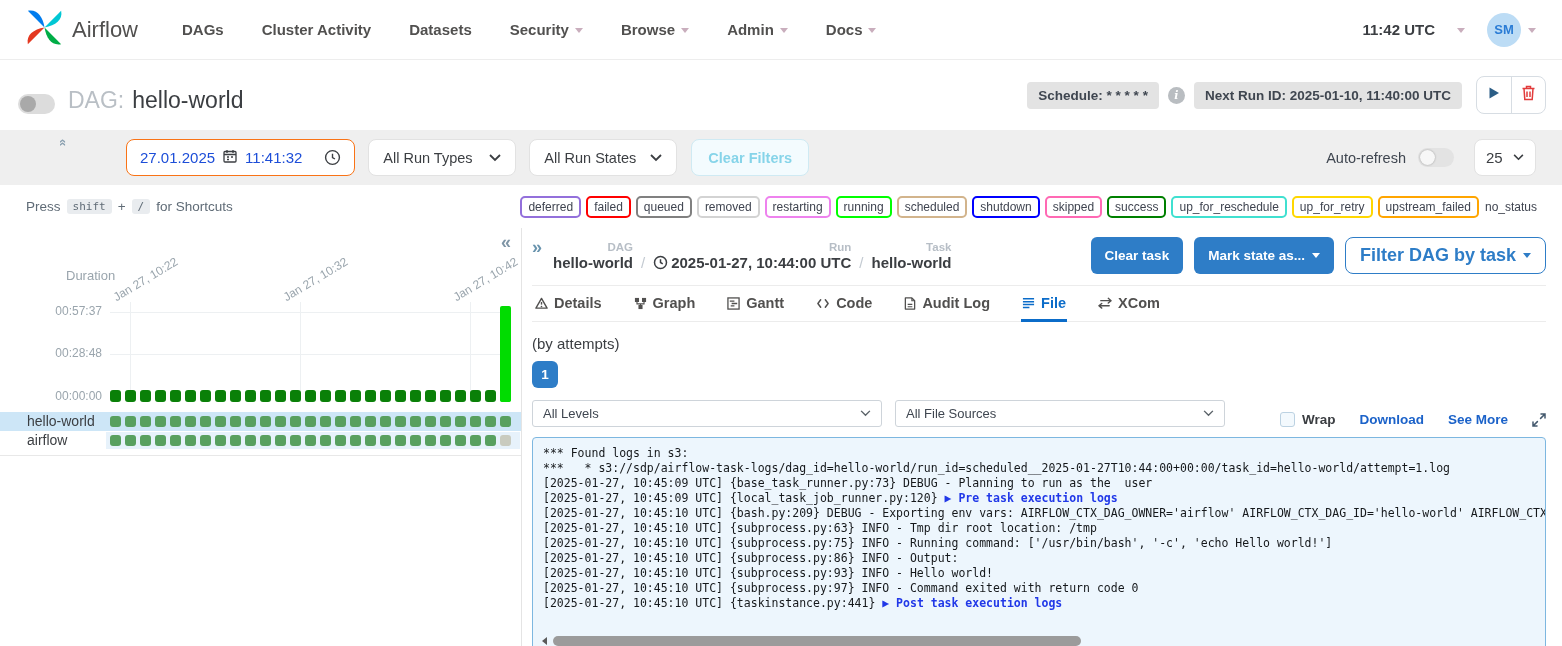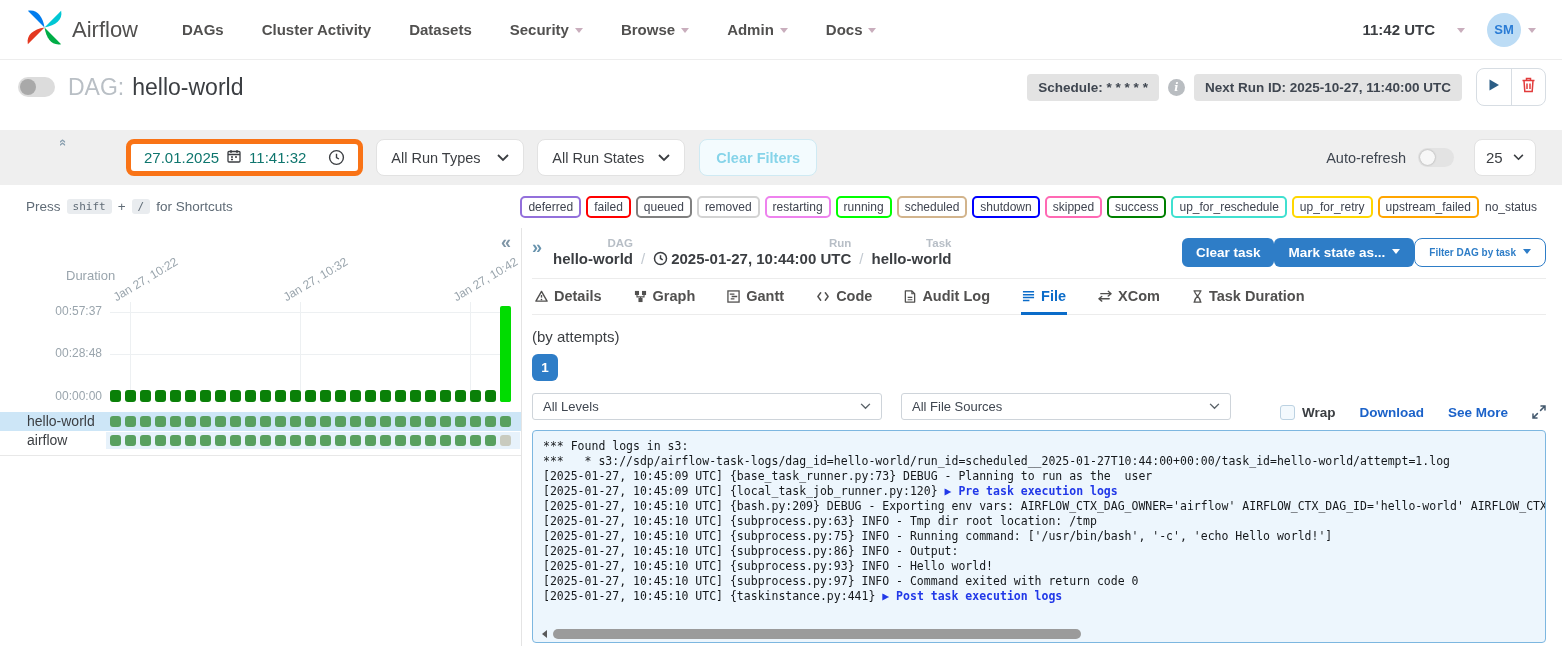--- a/index.html
+++ b/index.html
@@ -11,36 +11,36 @@
   .brand { display:flex; align-items:center; gap:9px; margin-right:44px; }
   .brand-text { font-size:22px; color:#51504f; }
   .nav-items { display:flex; align-items:center; }
   .nav-item { display:flex; align-items:center; gap:6px; font-weight:700; font-size:15px; color:#51504f; margin-right:38px; cursor:pointer; }
   .caret { width:0; height:0; border:4px solid transparent; border-top:5px solid #c9aebd; margin-top:5px; }
   .nav-right { margin-left:auto; display:flex; align-items:center; }
   .clock { font-weight:700; font-size:15px; color:#3b3e42; margin-right:22px; }
   .avatar { width:34px; height:34px; border-radius:50%; background:#bcdcf5; color:#2a7cd5; font-weight:700; font-size:13px; display:flex; align-items:center; justify-content:center; margin:0 7px 0 22px; }
 
   
-  .dag-row { height:70px; display:flex; align-items:center; padding:0 16px 16px 18px; }
+  .dag-row { height:70px; display:flex; align-items:flex-end; padding:0 16px 16px 18px; }
   .dag-toggle { width:37px; height:20px; border-radius:10px; background:#dcdcdc; position:relative; margin-right:13px; cursor:pointer; }
   .dag-toggle .knob { position:absolute; left:2px; top:2px; width:16px; height:16px; border-radius:50%; background:#a9a9a9; }
   .dag-label { font-size:23px; color:#b9bfc5; margin-right:8px; }
   .dag-name  { font-size:23px; color:#3b3e42; }
   .dag-right { margin-left:auto; display:flex; align-items:center; gap:9px; }
   .meta-badge { background:#e3e3e3; border-radius:4px; padding:6px 11px; font-weight:700; font-size:13.5px; color:#3f4650; }
   .info-icon { width:17px; height:17px; border-radius:50%; background:#b9bdc1; color:#fff; font-size:11px; font-weight:700; font-style:italic; display:flex; align-items:center; justify-content:center; font-family:"DejaVu Serif", serif; }
   .btn-group { display:flex; border:1px solid #d7dde3; border-radius:8px; overflow:hidden; background:#fff; margin-left:5px; }
   .icon-btn { width:34px; height:36px; display:flex; align-items:center; justify-content:center; cursor:pointer; }
   .icon-btn + .icon-btn { border-left:1px solid #d7dde3; }
 
   
   .filter-bar { height:55px; background:#efefef; display:flex; align-items:center; padding:0 26px; position:relative; }
   .collapse-up { position:absolute; left:60px; top:5px; color:#8aa0b0; font-size:13px; font-weight:700; transform:rotate(90deg); cursor:pointer; }
-  .date-box { margin-left:100px; height:37px; background:#fff; border:5px solid #f97316; border-radius:8px; display:flex; align-items:center; padding:0 13px; gap:8px; font-size:15px; color:#0f766e; cursor:pointer; }
+  .date-box { margin-left:100px; height:37px; background:#fff; border:1px solid #f97316; border-radius:8px; display:flex; align-items:center; padding:0 13px; gap:8px; font-size:15px; color:#1d4ed8; cursor:pointer; }
   .fselect { height:37px; background:#fff; border:1px solid #e2e2e2; border-radius:8px; display:flex; align-items:center; justify-content:space-between; width:148px; padding:0 14px; font-size:14.5px; color:#3b3e42; margin-left:13px; cursor:pointer; }
   .clear-btn { margin-left:14px; height:37px; border:1px solid #cfeaf3; border-radius:8px; background:#f3fbfe; color:#86d4e9; font-weight:700; font-size:14.5px; padding:0 16px; display:flex; align-items:center; cursor:pointer; }
   .auto { margin-left:auto; display:flex; align-items:center; gap:12px; font-size:14.5px; color:#3f4650; }
   .toggle { width:36px; height:19px; border-radius:10px; background:#e3e3e3; position:relative; cursor:pointer; }
   .toggle .knob { position:absolute; left:2px; top:2px; width:15px; height:15px; border-radius:50%; background:#f7f7f7; box-shadow:0 0 2px rgba(0,0,0,.35); }
   .page-size { width:62px; height:37px; background:#fff; border:1px solid #e2e2e2; border-radius:8px; display:flex; align-items:center; justify-content:space-between; padding:0 11px; font-size:15px; color:#3b3e42; margin-left:8px; cursor:pointer; }
 
   
   .shortcut-bar { height:43px; display:flex; align-items:center; justify-content:space-between; padding:0 24px 0 26px; }
   .shortcut-text { font-size:13.5px; color:#5f6b76; display:flex; align-items:center; gap:6px; }
@@ -74,39 +74,39 @@
   .grid-bottom-line { position:absolute; left:0; right:0; top:227px; height:1px; background:#e8e8e8; }
 
   
   .breadcrumb-row { display:flex; align-items:center; padding-top:9px; }
   .panel-expand { font-size:18px; color:#6a94ae; font-weight:700; margin-right:11px; align-self:flex-start; cursor:pointer; }
   .crumbs { display:flex; align-items:flex-end; gap:8px; }
   .crumb { display:flex; flex-direction:column; }
   .crumb-label { font-size:11.5px; font-weight:700; color:#b7bec6; margin-bottom:1px;text-align:right; }
   .crumb-value { font-size:15px; font-weight:700; color:#3b3e42; display:flex; align-items:center; gap:3px; }
   .crumb-sep { color:#c3cad1; font-size:15px; }
-  .actions { margin-left:auto; display:flex; align-self:center;padding-left:10px; }
+  .actions { margin-left:auto; display:flex; gap:11px; align-self:center;padding-left:10px; }
   .btn-primary { background:#2e7dc7; color:#fff; font-weight:700; font-size:13.5px; border-radius:6px; padding:7px 14px; display:flex; align-items:center; cursor:pointer; }
   .btn-primary .caret { border-top-color:#fff; margin-left:7px; margin-top:3px; }
-  .btn-outline { background:#fff; border:1.5px solid #2e7dc7; color:#2e7dc7; font-weight:700; font-size:10px; border-radius:8px; padding:7px 14px; display:flex; align-items:center; cursor:pointer; }
+  .btn-outline { background:#fff; border:1.5px solid #2e7dc7; color:#2e7dc7; font-weight:700; font-size:18px; border-radius:8px; padding:7px 14px; display:flex; align-items:center; cursor:pointer; }
   .btn-outline .caret { border-top-color:#2e7dc7; margin-left:7px; margin-top:3px; }
 
   .tabs { display:flex; gap:30px; margin-top:11px; border-top:1px solid #ececec; border-bottom:1px solid #ececec; padding:0 2px; }
   .tab { display:flex; align-items:center; gap:6px; padding:9px 1px 8px; font-size:14.5px; font-weight:700; color:#51504f; border-bottom:3px solid transparent; margin-bottom:-1px; cursor:pointer; }
   .tab.active { color:#0b6cc9; border-bottom-color:#0b6cc9; }
   .tab-icon { display:flex; align-items:center; }
 
   .by-attempts { margin-top:13px; font-size:15px; color:#3b3e42; }
   .attempt-btn { margin-top:9px; width:26px; height:27px; background:#2e7dc7; color:#fff; font-weight:700; font-size:13.5px; border-radius:6px; display:flex; align-items:center; justify-content:center; cursor:pointer; }
 
-  .controls { display:flex; align-items:center; margin-top:12px;gap:6px; }
+  .controls { display:flex; align-items:center; margin-top:12px; }
   .select { height:27px; border:1px solid #ced4da; border-radius:3px; background:#fff; display:flex; align-items:center; justify-content:space-between; padding:0 10px; font-size:13px; color:#3f4650; cursor:pointer; }
   .select.levels { width:350px; }
   .select.sources { width:330px; margin-left:13px; }
-  .right-controls { margin-left:auto; display:flex; align-items:flex-start; gap:24px;margin-top:12px; }
+  .right-controls { margin-left:auto; display:flex; align-items:flex-end; gap:24px;margin-top:12px; }
   .wrap { display:flex; align-items:center; gap:7px; font-weight:700; font-size:13.5px; color:#3b3e42; }
   .checkbox { width:15px; height:15px; border:1px solid #bcd2e2; background:#f3f9fd; border-radius:3px; cursor:pointer; }
   .link { color:#1b62c9; font-weight:700; font-size:13.5px; cursor:pointer; }
   .expand-icon { display:flex; align-items:center; color:#44596e; cursor:pointer; }
 
   .log-box { margin-top:10px; height:213px; background:#edf6fd; border:1px solid #7db7e0; border-radius:4px; padding:8px 0 0 10px; position:relative; overflow:hidden; font-family:"DejaVu Sans Mono", monospace; font-size:11.5px; line-height:15px; color:#15181b; }
   .log-line { white-space:pre; }
   .log-link { color:#2138e8; font-weight:700; cursor:pointer; }
   .hscroll { position:absolute; bottom:3px; left:5px; right:8px; height:11px; display:flex; align-items:center; }
   .hscroll-arrow { width:0; height:0; border:4px solid transparent; border-right:5px solid #5a5a5a; cursor:pointer; }
@@ -166,21 +166,21 @@
 
   <div class="dag-row">
     <div class="dag-toggle">
         <div class="knob"></div>
       </div>
     <span class="dag-label">DAG:</span>
     <span class="dag-name">hello-world</span>
     <div class="dag-right">
       <span class="meta-badge">Schedule: * * * * *</span>
       <span class="info-icon">i</span>
-      <span class="meta-badge">Next Run ID: 2025-10-27, 11:40:00 UTC</span>
+      <span class="meta-badge">Next Run ID: 2025-01-10, 11:40:00 UTC</span>
       <div class="btn-group">
         <div class="icon-btn">
           <span>
             <svg width="14" height="14" viewBox="0 0 14 14">
                 <path d="M2.5 1.5 12 7 2.5 12.5Z" fill="#2b5d85"></path>
               </svg>
           </span>
         </div>
         <div class="icon-btn">
           <span>
@@ -483,28 +483,20 @@
             <span class="tab-label">File</span>
           </div>
           <div class="tab">
             <span class="tab-icon">
               <svg width="14" height="12" viewBox="0 0 15 12">
                 <path d="M11 1l3 2.5-3 2.5M14 3.5H3M4 6.5 1 9l3 2.5M1 9h11" fill="none" stroke="currentColor" stroke-width="1.5" stroke-linejoin="round" stroke-linecap="round"></path>
               </svg>
             </span>
             <span class="tab-label">XCom</span>
           </div>
-          <div class="tab">
-            <span class="tab-icon">
-              <svg width="11" height="13" viewBox="0 0 10 13">
-                <path d="M1 .8h8M1 12.2h8M2 .8c0 5 6 5 6 11.4M8 .8c0 5-6 5-6 11.4" fill="none" stroke="currentColor" stroke-width="1.3"></path>
-              </svg>
-            </span>
-            <span class="tab-label">Task Duration</span>
-          </div>
         </div>
 
       <div class="by-attempts">(by attempts)</div>
       <div class="attempt-btn">1</div>
 
       <div class="controls">
         <div class="select levels">
           <span>All Levels</span>
           <svg width="11" height="7" viewBox="0 0 12 8" fill="none" stroke="#5a6268" stroke-width="1.6">
               <path d="M1 1l5 5 5-5"></path>

